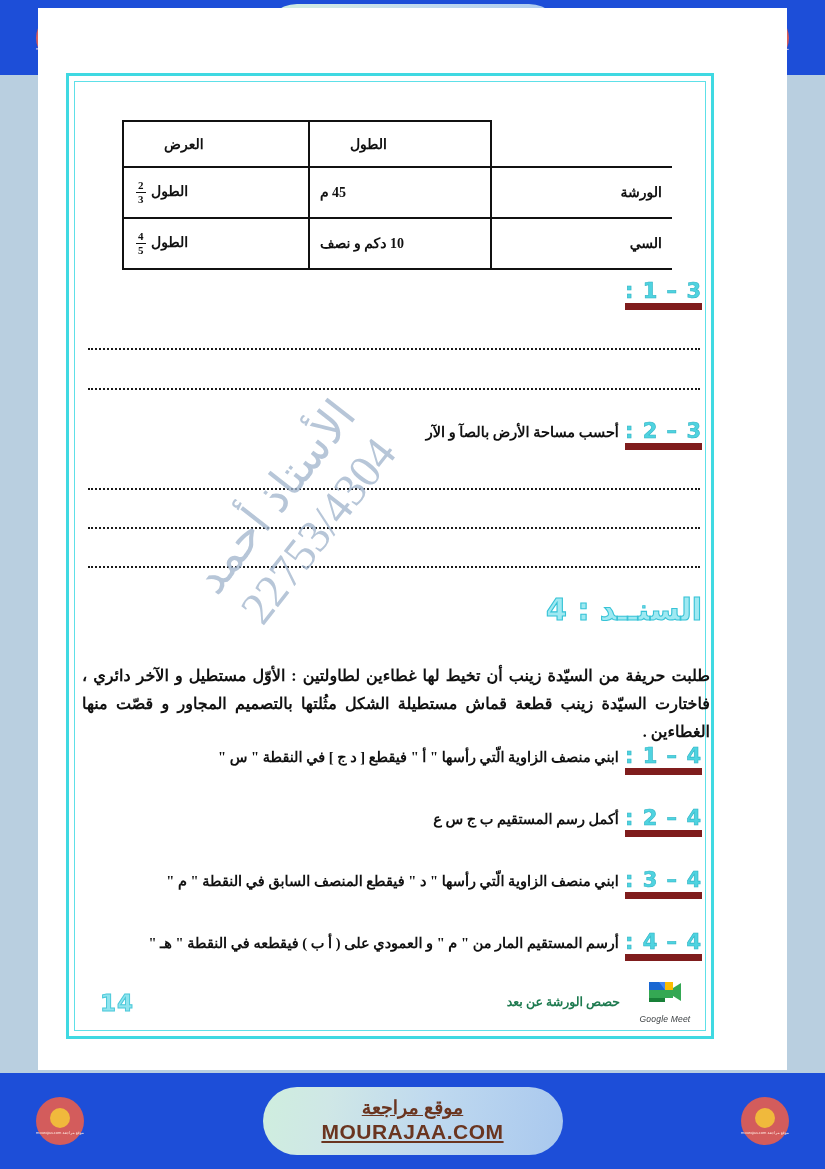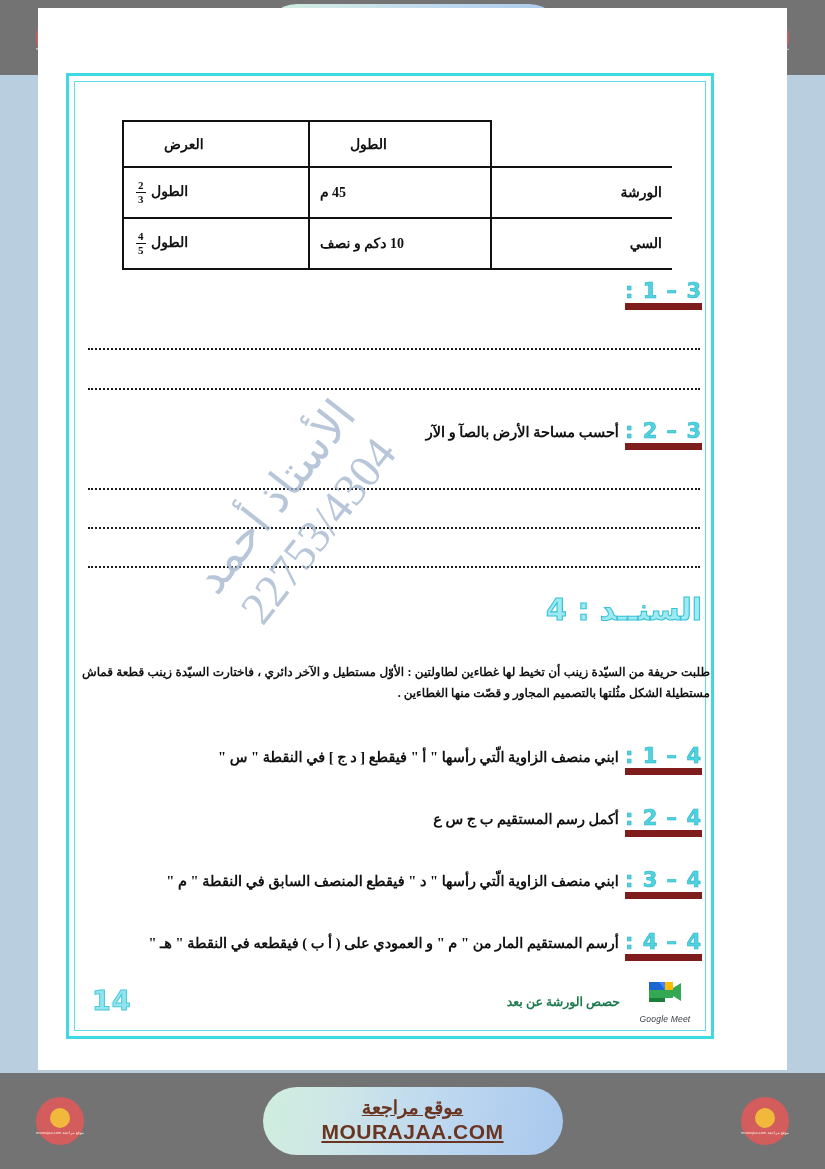--- a/index.html
+++ b/index.html
@@ -14,21 +14,21 @@
     overflow: hidden;
     position: relative;
   }
 
   
   .promo-band {
     position: absolute;
     left: 0;
     width: 825px;
     height: 75px;
-    background: #737373;
+    background: #1d4ed8;
     display: flex;
     align-items: center;
     justify-content: center;
   }
   .promo-band.top { top: 0; }
   .promo-band.bottom { top: 1073px; height: 96px; }
 
   .promo-pill {
     position: relative;
     width: 300px;
@@ -242,35 +242,35 @@
     letter-spacing: 2px;
     white-space: nowrap;
     z-index: 5;
   }
 
   
   .para {
     position: absolute;
     direction: rtl;
     font-family: "Liberation Serif", serif;
-    font-size: 12px;
+    font-size: 16px;
     font-weight: bold;
     color: #111;
     line-height: 1.75;
     text-align: justify;
     z-index: 5;
   }
 
   
   .pagenum {
     position: absolute;
-    left: 14px;
+    left: 22px;
     bottom: 16px;
     font-family: "DejaVu Sans", sans-serif;
-    font-size: 27px;
+    font-size: 23px;
     font-weight: bold;
     color: #8fe4ee;
     -webkit-text-stroke: 1px #4cc9da;
     letter-spacing: 1px;
   }
   .foot-note {
     position: absolute;
     right: 92px;
     bottom: 22px;
     direction: rtl;

